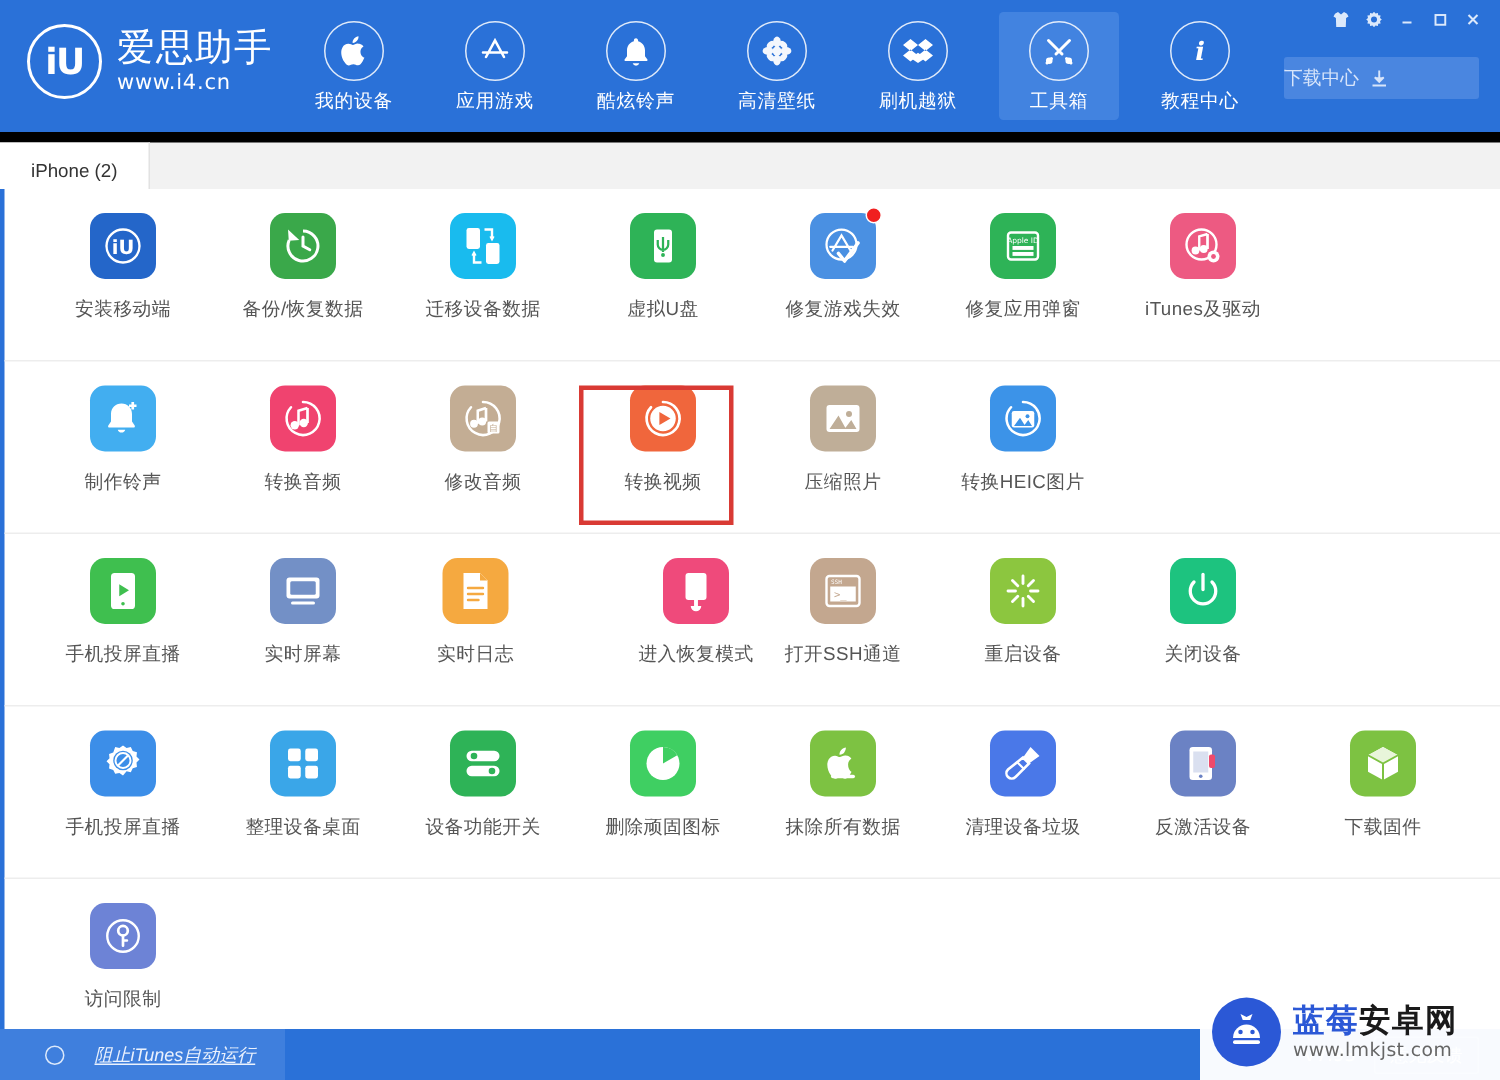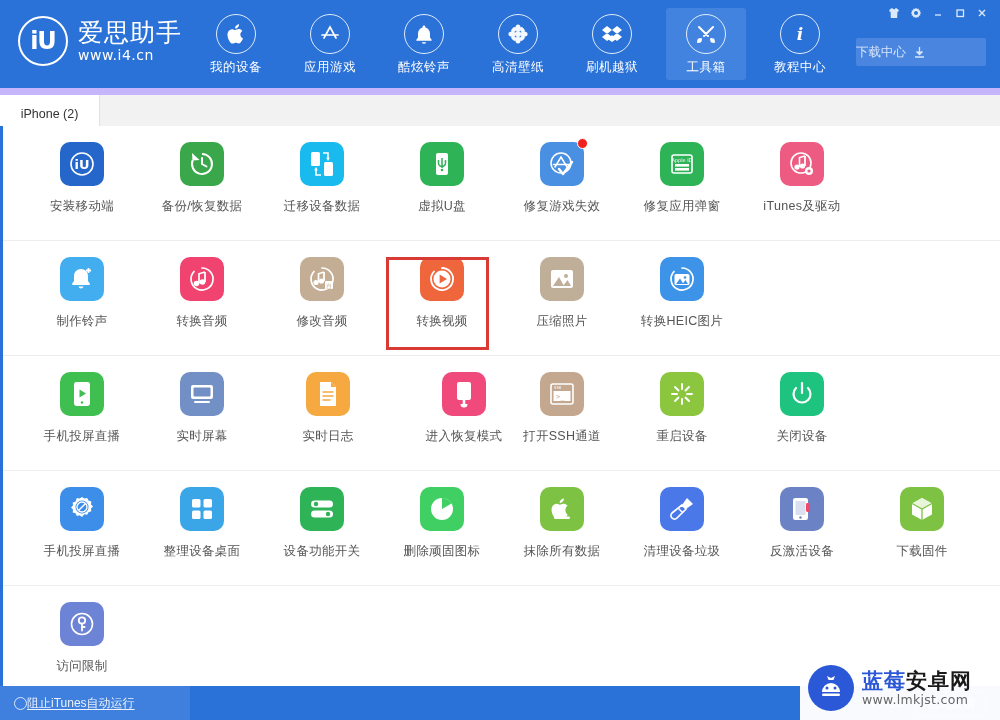--- a/index.html
+++ b/index.html
@@ -3,21 +3,21 @@
 <meta charset="utf-8">
 <style>
   * { box-sizing: border-box; margin: 0; padding: 0; }
   html, body {
     width: 1000px; height: 720px;
     font-family: "Liberation Sans", "DejaVu Sans", sans-serif;
     overflow: hidden; background: #ffffff;
   }
   #app {
     position: relative; width: 1000px; height: 720px;
-    background: #c4b5fd; overflow: hidden;
+    background: #000000; overflow: hidden;
   }
 
   
   .header {
     position: absolute; left: 0; top: 0; width: 1000px; height: 88px;
     background: #2a71d8;
   }
   .logo-wrap {
     position: absolute; left: 18px; top: 16px;
     display: flex; align-items: center; gap: 10px;
@@ -122,22 +122,23 @@
     border: 3px solid #d93a34; pointer-events: none; z-index: 30;
   }
 
   
   .footer {
     position: absolute; left: 0; bottom: 0; width: 1000px; height: 34px;
     background: #2a71d8; display: flex; align-items: center;
   }
   .footer-left {
     width: 190px; height: 34px; background: #3f7fdd;
-    display: flex; align-items: center; padding-left: 14px; gap: 0;
+    display: flex; align-items: center; padding-left: 30px; gap: 20px;
     cursor: pointer;
+    font-style: italic;
   }
   .toggle-circle {
     width: 13px; height: 13px; border-radius: 50%;
     border: 1.5px solid #dce9fb; background: transparent;
   }
   .footer-left span {
     color: #eaf1fd; font-size: 12px;
     text-decoration: underline; text-underline-offset: 2px;
   }
   .footer-right {
@@ -473,21 +474,21 @@
       <div class="tile" style="left:139px">
         <div class="tile-icon" style="background:#7390c6">
           <svg width="30" height="30" viewBox="0 0 30 30">
               <rect x="4" y="6" width="22" height="14" rx="2" fill="#fff"></rect>
               <rect x="6.5" y="8.5" width="17" height="9" rx="1" fill="#7390c6"></rect>
               <path d="M8 23 h14" stroke="#fff" stroke-width="2" stroke-linecap="round"></path>
             </svg>
         </div>
         <div class="tile-label">实时屏幕</div>
       </div>
-      <div class="tile" style="left:265px">
+      <div class="tile" style="left:254px">
         <div class="tile-icon" style="background:#f5a940">
           <svg width="30" height="30" viewBox="0 0 30 30">
               <path d="M7 3 h11 l5 5 v19 h-16z" fill="#fff"></path>
               <path d="M18 3 v5 h5" fill="#f5a940"></path>
               <path d="M10 13 h10 M10 17 h10 M10 21 h7" stroke="#f5a940" stroke-width="1.6" stroke-linecap="round"></path>
             </svg>
         </div>
         <div class="tile-label">实时日志</div>
       </div>
       <div class="tile" style="left:401px">

